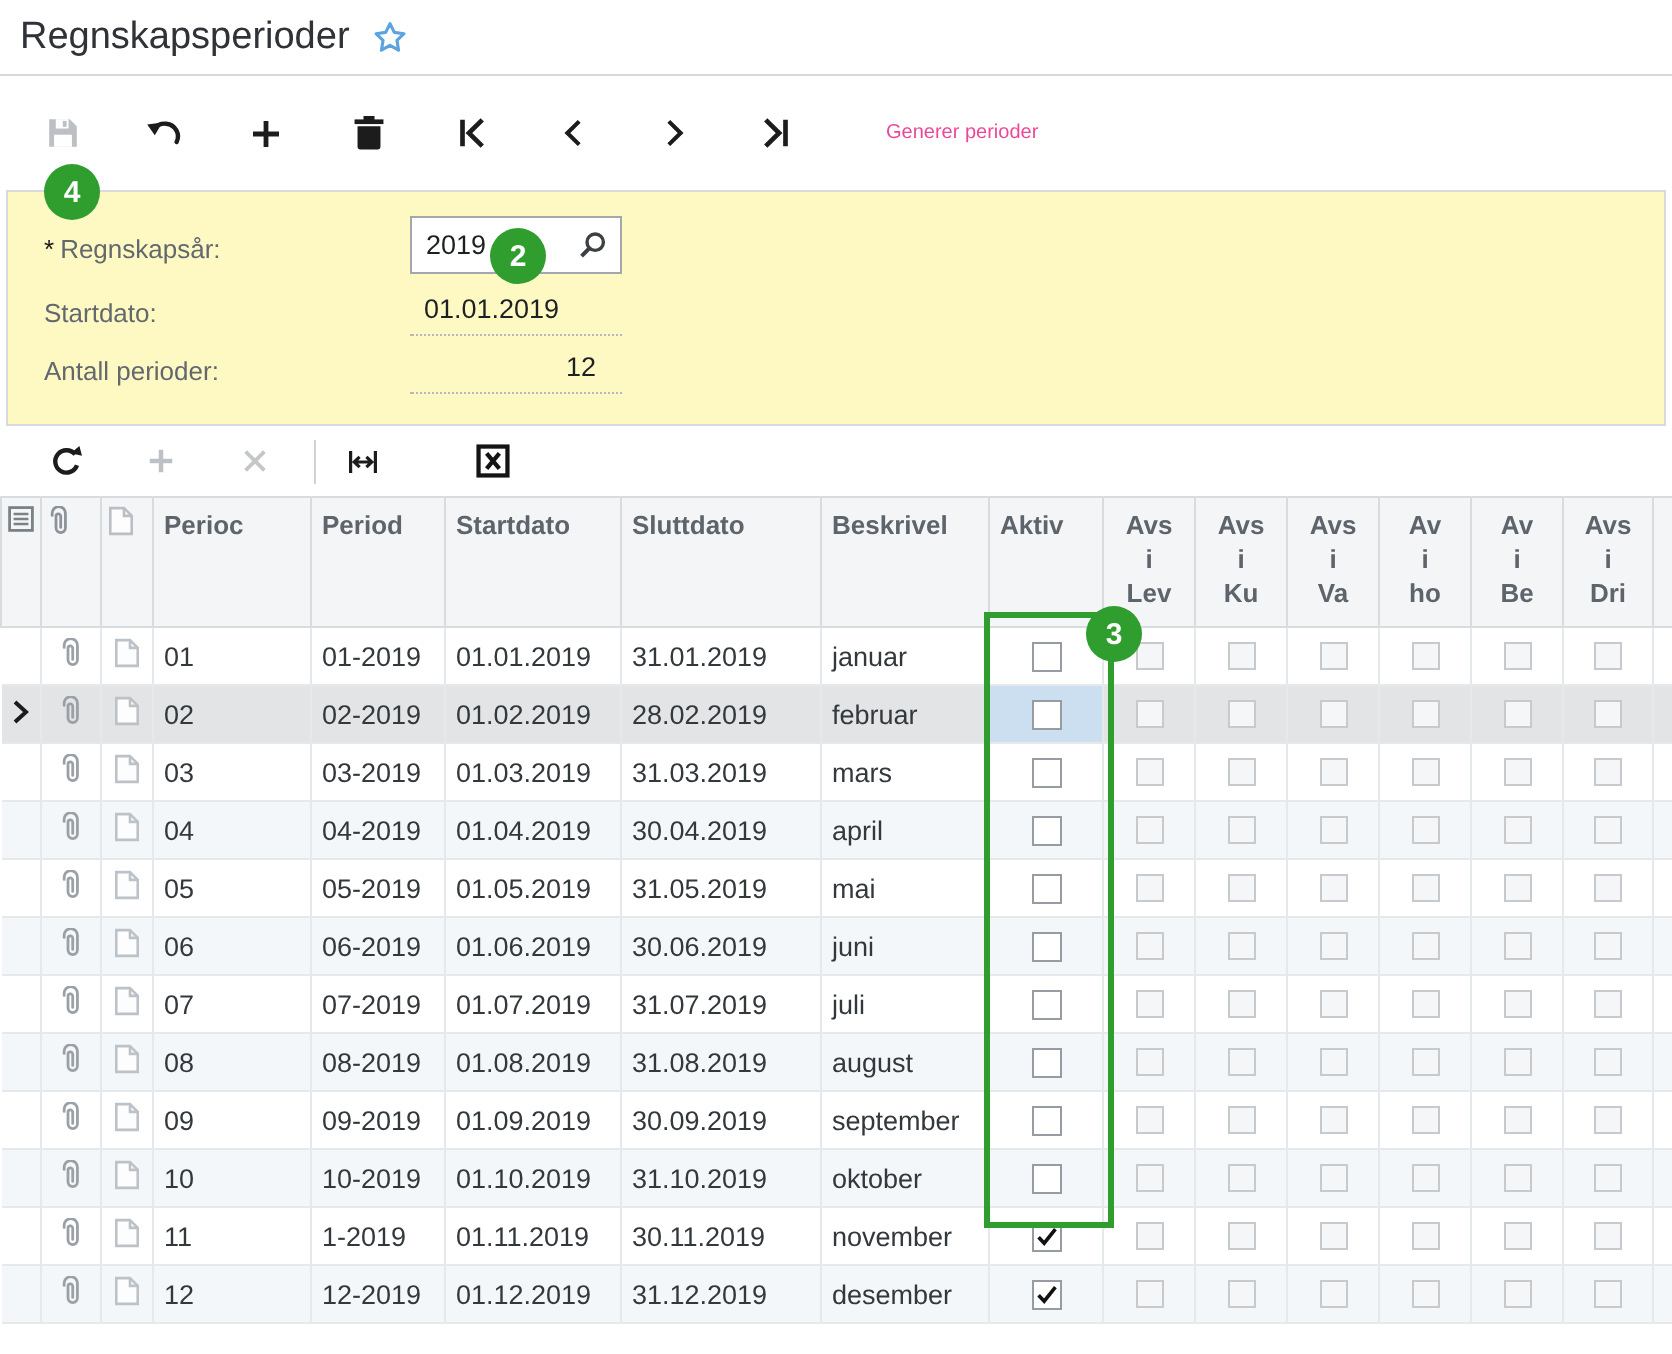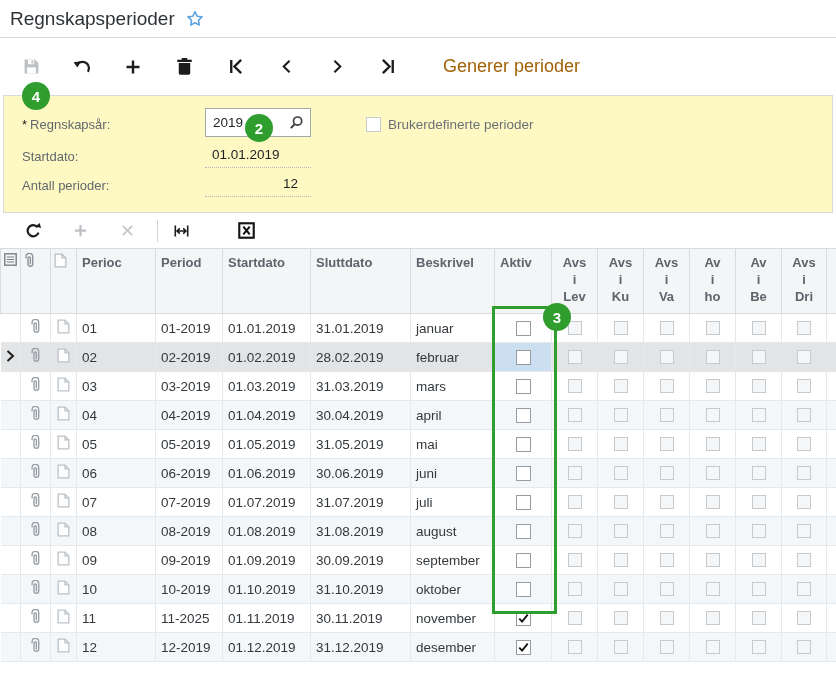--- a/index.html
+++ b/index.html
@@ -8,21 +8,21 @@
          font-family:"Liberation Sans", sans-serif; color:#33373b; overflow:hidden; }
 
   
   .titlebar { height:38px; border-bottom:1px solid #d6d9db; display:flex; align-items:center; padding-left:10px; }
   .title { font-size:19px; color:#2f3337; }
   .star { margin-left:11px; display:flex; }
 
   
   .toolbar { height:57px; display:flex; align-items:center; padding-left:13px; }
   .tbtn { width:36px; height:36px; margin-right:15px; display:flex; align-items:center; justify-content:center; cursor:pointer; }
-  .gen-btn { margin-left:22px; font-size:18px; color:#a16207; cursor:pointer; }
+  .gen-btn { margin-left:22px; font-size:10px; color:#ec4899; cursor:pointer; }
 
   
   .form-panel { margin:0 3px; height:118px; border:1px solid #d8dbdd; background:#fef9c3; position:relative; }
   .flabel { position:absolute; font-size:13px; color:#62686e; }
   .req { color:#1c1c1c; margin-right:3px; }
   .lookup { position:absolute; left:201px; top:12px; width:106px; height:29px; background:#fff;
             border:1px solid #a3a8ad; display:flex; align-items:center; }
   .lookup .val { font-size:13.5px; color:#1e2124; padding-left:7px; flex:1; }
   .lookup .mag { padding-right:6px; display:flex; cursor:pointer; }
   .fval { position:absolute; font-size:13.5px; color:#1e2124; }
@@ -136,24 +136,20 @@
             <line x1="5.6" y1="9.2" x2="1.8" y2="13.1" stroke="#3c4043" stroke-width="2"></line>
           </svg>
       </span>
     </span>
     <span class="flabel" style="left:18px; top:53px;">Startdato:</span>
     <span class="fval" style="left:208px; top:51px;">01.01.2019</span>
     <span class="dotline" style="top:71px;"></span>
     <span class="flabel" style="left:18px; top:82px;">Antall perioder:</span>
     <span class="fval" style="left:201px; top:80px; width:93px; text-align:right;">12</span>
     <span class="dotline" style="top:100px;"></span>
-    <span class="fcheck">
-      <span class="box"></span>
-      <span class="lbl">Brukerdefinerte perioder</span>
-    </span>
   </div>
 
   <div class="gridbar">
     <span class="gbtn">
       <svg width="16" height="16" viewBox="0 0 16 16">
           <path d="M12.6 4.2 A5.6 5.6 0 1 0 13.5 9.6" fill="none" stroke="#1c1c1c" stroke-width="2.2"></path>
           <polygon points="10.4,3.6 16,4.9 14.7,0" fill="#1c1c1c"></polygon>
         </svg>
     </span>
     <span class="gbtn">
@@ -621,21 +617,21 @@
         <tr>
           <td class="c-sel"></td>
           <td class="c-ico"><svg width="11" height="15" viewBox="0 0 10 14">
               <path d="M1.8 4.4 V3.4 a3.1 3.1 0 0 1 6.2 0 V10.2 a2.2 2.2 0 0 1 -4.4 0 V4.8 a1.1 1.1 0 0 1 2.2 0 V10" fill="none" stroke="#9aa0a6" stroke-width="1.3" stroke-linecap="round"></path>
             </svg></td>
           <td class="c-ico"><svg width="13" height="15" viewBox="0 0 12 14">
               <path d="M1 1 H7.4 L11 4.6 V13 H1 Z" fill="#fdfdfd" stroke="#bcc2c7" stroke-width="1.2"></path>
               <path d="M7.4 1 V4.6 H11" fill="none" stroke="#bcc2c7" stroke-width="1.2"></path>
             </svg></td>
           <td>11</td>
-          <td>11-2025</td>
+          <td>1-2019</td>
           <td>01.11.2019</td>
           <td>30.11.2019</td>
           <td>november</td>
           <td class="c-cb aktiv-cell">
             <div class="cb checked">
               <svg width="11" height="11" viewBox="0 0 11 11">
                 <path d="M1.3 5.6 L4.1 8.6 L9.7 1.6" fill="none" stroke="#111" stroke-width="1.8"></path>
               </svg>
             </div>
           </td>

